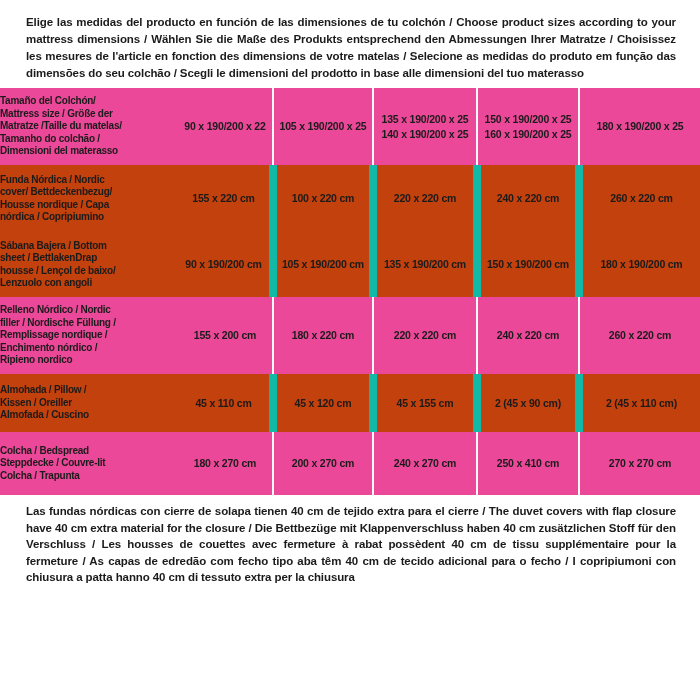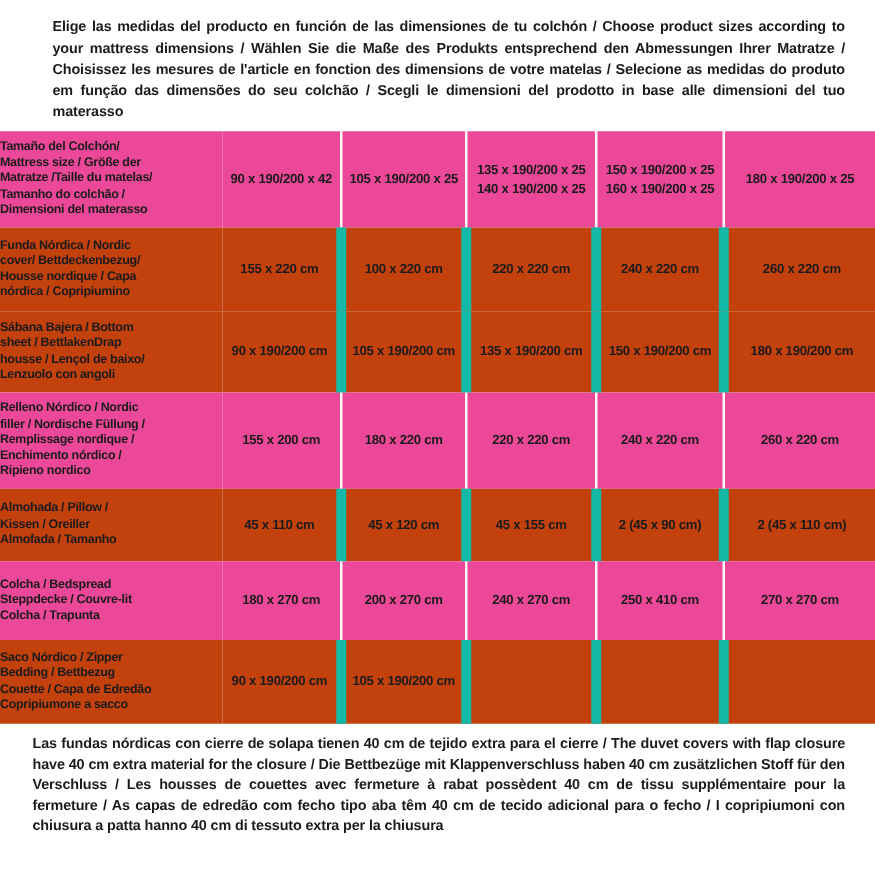--- a/index.html
+++ b/index.html
@@ -5,21 +5,21 @@
   html, body { margin: 0; padding: 0; }
   body {
     width: 700px; height: 700px;
     background: #ffffff;
     color: #1b1b1b;
     font-family: "Liberation Sans", sans-serif;
     overflow: hidden;
   }
   .intro {
     margin: 0;
-    padding: 14px 24px 6px 42px;
+    padding: 14px 24px 6px 26px;
     font-size: 11.5px;
     line-height: 17px;
     font-weight: bold;
     text-align: justify;
     letter-spacing: -0.1px;
   }
   table.sizes {
     border-collapse: collapse;
     table-layout: fixed;
     width: 700px;
@@ -82,21 +82,21 @@
         <col style="width:102px">
         <col style="width:121px">
     </colgroup>
     <tbody>
       <tr class="odd h1">
         <td class="lbl">Tamaño del Colchón/
 Mattress size / Größe der
 Matratze /Taille du matelas/
 Tamanho do colchão /
 Dimensioni del materasso</td>
-        <td class="val">90 x 190/200 x 42</td>
+        <td class="val">90 x 190/200 x 22</td>
         <td class="val sep">105 x 190/200 x 25</td>
         <td class="val sep">135 x 190/200 x 25
 140 x 190/200 x 25</td>
         <td class="val sep">150 x 190/200 x 25
 160 x 190/200 x 25</td>
         <td class="val sep">180 x 190/200 x 25</td>
       </tr>
       <tr class="even h2">
         <td class="lbl">Funda Nórdica / Nordic
 cover/ Bettdeckenbezug/
@@ -127,46 +127,35 @@
 Ripieno nordico</td>
         <td class="val">155 x 200 cm</td>
         <td class="val sep">180 x 220 cm</td>
         <td class="val sep">220 x 220 cm</td>
         <td class="val sep">240 x 220 cm</td>
         <td class="val sep">260 x 220 cm</td>
       </tr>
       <tr class="even h6">
         <td class="lbl">Almohada / Pillow /
 Kissen / Oreiller
-Almofada / Tamanho</td>
+Almofada / Cuscino</td>
         <td class="val">45 x 110 cm</td>
         <td class="val sep">45 x 120 cm</td>
         <td class="val sep">45 x 155 cm</td>
         <td class="val sep">2 (45 x 90 cm)</td>
         <td class="val sep">2 (45 x 110 cm)</td>
       </tr>
       <tr class="odd h7">
         <td class="lbl">Colcha / Bedspread
 Steppdecke / Couvre-lit
 Colcha / Trapunta</td>
         <td class="val">180 x 270 cm</td>
         <td class="val sep">200 x 270 cm</td>
         <td class="val sep">240 x 270 cm</td>
         <td class="val sep">250 x 410 cm</td>
         <td class="val sep">270 x 270 cm</td>
       </tr>
-      <tr class="even h8">
-        <td class="lbl">Saco Nórdico / Zipper
-Bedding / Bettbezug
-Couette / Capa de Edredão
-Copripiumone a sacco</td>
-        <td class="val">90 x 190/200 cm</td>
-        <td class="val sep">105 x 190/200 cm</td>
-        <td class="val sep"></td>
-        <td class="val sep"></td>
-        <td class="val sep"></td>
-      </tr>
     </tbody>
   </table>
 
   <p class="note">Las fundas nórdicas con cierre de solapa tienen 40 cm de tejido extra para el cierre / The duvet covers with flap closure have 40 cm extra material for the closure / Die Bettbezüge mit Klappenverschluss haben 40 cm zusätzlichen Stoff für den Verschluss / Les housses de couettes avec fermeture à rabat possèdent 40 cm de tissu supplémentaire pour la fermeture / As capas de edredão com fecho tipo aba têm 40 cm de tecido adicional para o fecho / I copripiumoni con chiusura a patta hanno 40 cm di tessuto extra per la chiusura</p>
 
 </div>
 
 </body></html>

